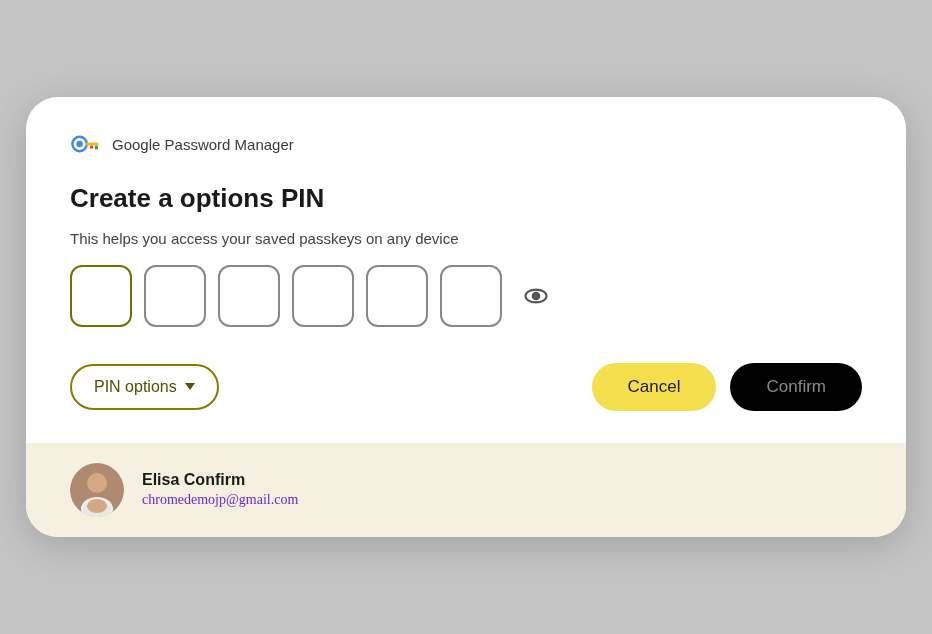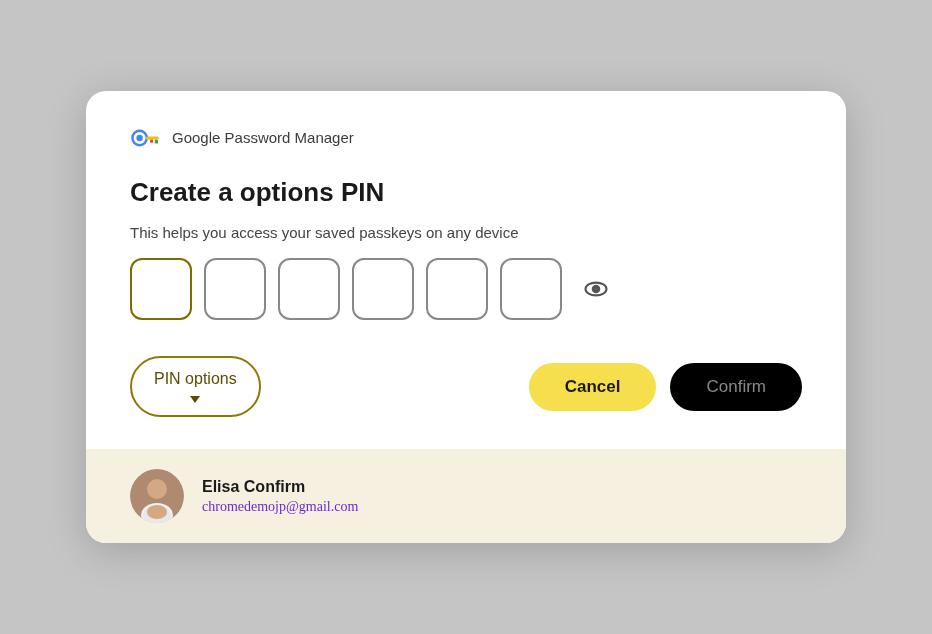--- a/index.html
+++ b/index.html
@@ -22,22 +22,22 @@
     .backdrop {
       position: absolute;
       inset: 0;
       background: rgba(0,0,0,0.15);
     }
 
     .dialog {
       position: relative;
       z-index: 10;
       background: #ffffff;
-      border-radius: 20px;
-      width: 760px;
+      border-radius: 32px;
+      width: 880px;
       box-shadow: 0 8px 40px rgba(0,0,0,0.18);
       overflow: hidden;
     }
 
     .dialog-body {
       padding: 36px 44px 32px 44px;
     }
 
     .header-row {
       display: flex;
@@ -135,21 +135,20 @@
       align-items: center;
       gap: 8px;
       border: 2px solid #8a7b00;
       border-radius: 100px;
       background: #fff;
       padding: 12px 22px;
       font-size: 16px;
       font-weight: 500;
       color: #5a4e00;
       cursor: pointer;
-      flex-direction: column;
     }
 
     .chevron-down {
       width: 0;
       height: 0;
       border-left: 5px solid transparent;
       border-right: 5px solid transparent;
       border-top: 7px solid #5a4e00;
       display: inline-block;
     }
@@ -158,21 +157,21 @@
       display: flex;
       gap: 14px;
     }
 
     .cancel-btn {
       background: #f5df4d;
       border: none;
       border-radius: 100px;
       padding: 14px 36px;
       font-size: 17px;
-      font-weight: 700;
+      font-weight: 400;
       color: #1a1a1a;
       cursor: pointer;
     }
 
     .confirm-btn {
       background: #000000;
       border: none;
       border-radius: 100px;
       padding: 14px 36px;
       font-size: 17px;

